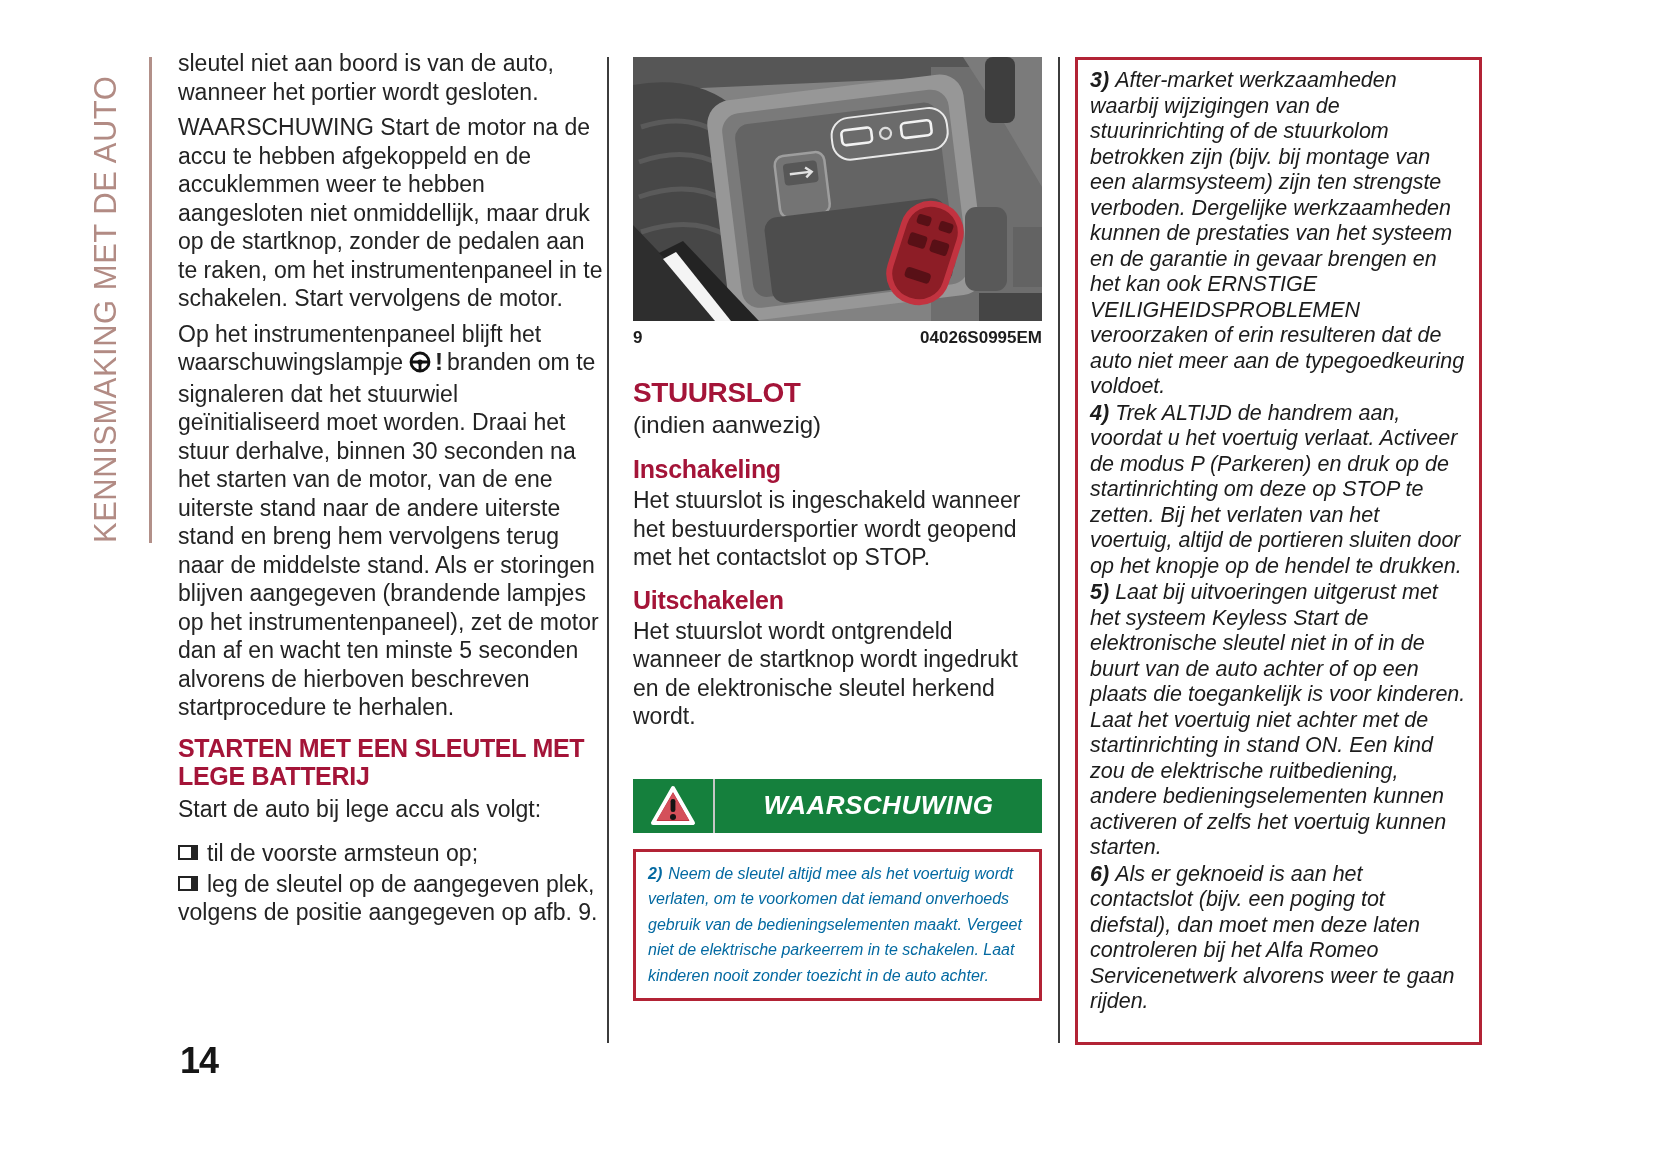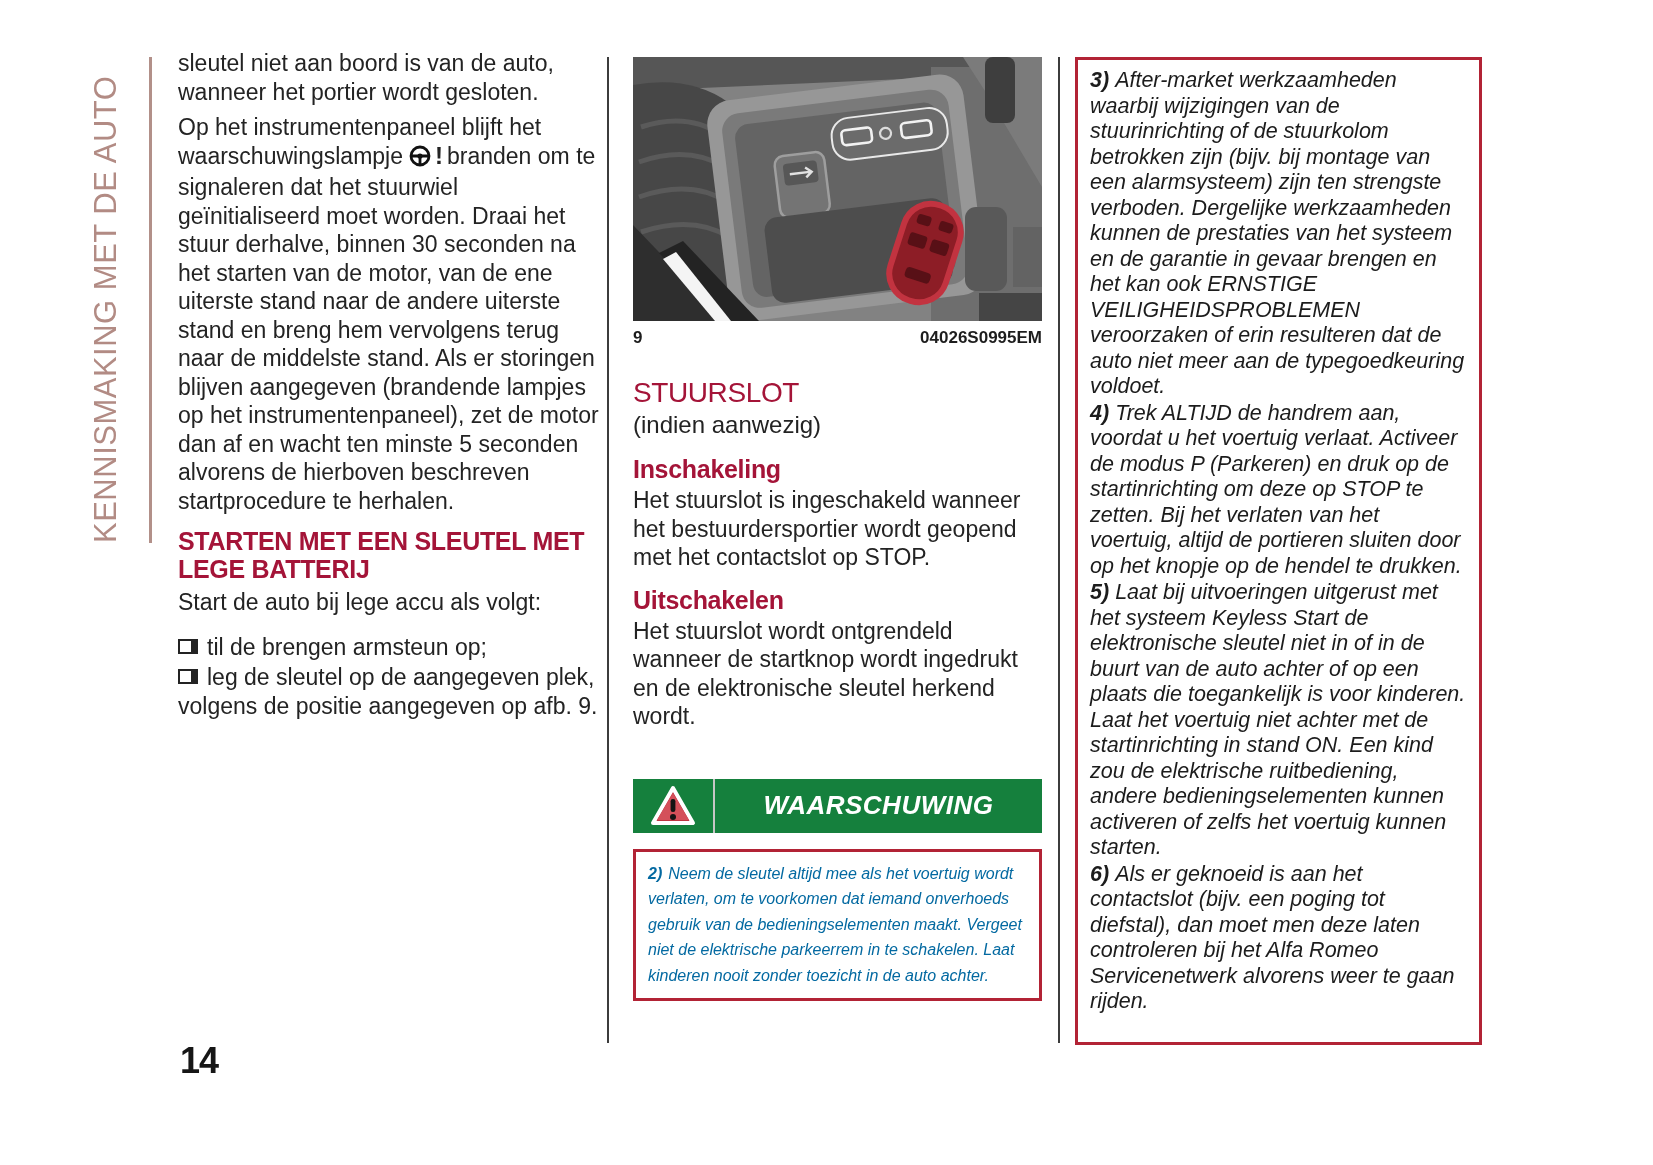--- a/index.html
+++ b/index.html
@@ -36,21 +36,21 @@
     border:2.5px solid #232323;border-right-width:7px;vertical-align:1px;
   }
   
   .col2{position:absolute;left:633px;top:57px;width:409px;}
   .figure{width:409px;height:264px;display:block;}
   .fig-caption{
     display:flex;justify-content:space-between;align-items:baseline;
     font-size:17px;font-weight:700;margin-top:7px;color:#1d1d1d;
   }
   .main-title{
-    font-size:28px;font-weight:400;color:#a41438;letter-spacing:-.4px;
+    font-size:28px;font-weight:700;color:#a41438;letter-spacing:-.4px;
     margin:30px 0 0 0;line-height:30px;
   }
   .subtitle{font-size:24px;margin:3px 0 16px 0;}
   .sub-heading{
     font-size:25px;font-weight:700;color:#a41438;letter-spacing:-.3px;
     margin:14px 0 3px 0;line-height:28px;
   }
   .warning-banner{
     margin-top:48px;height:54px;background:#15803d;display:flex;align-items:stretch;
   }
@@ -88,28 +88,29 @@
 <div class="page">
 
   <div class="chapter-title">KENNISMAKING MET DE AUTO</div>
   <div class="chapter-rule"></div>
 
   <div class="vsep s1"></div>
   <div class="vsep s2"></div>
 
   <div class="col1">
     <p class="body-p">sleutel niet aan boord is van de auto, wanneer het portier wordt gesloten.</p>
+    <p class="body-p">WAARSCHUWING Start de motor na de accu te hebben afgekoppeld en de accuklemmen weer te hebben aangesloten niet onmiddellijk, maar druk op de startknop, zonder de pedalen aan te raken, om het instrumentenpaneel in te schakelen. Start vervolgens de motor.</p>
     <p class="body-p"><span>Op het instrumentenpaneel blijft het waarschuwingslampje</span><span class="warnlamp-icon"><svg width="24" height="22" viewBox="0 0 24 22">
             <circle cx="11" cy="11" r="9" fill="none" stroke="#111" stroke-width="2.8"></circle>
             <path d="M2.5 11 H19.5 M11 11 V20" stroke="#111" stroke-width="2.8"></path>
             <circle cx="11" cy="11" r="2.6" fill="#111"></circle>
           </svg></span><span class="excl">!</span><span>branden om te signaleren dat het stuurwiel geïnitialiseerd moet worden. Draai het stuur derhalve, binnen 30 seconden na het starten van de motor, van de ene uiterste stand naar de andere uiterste stand en breng hem vervolgens terug naar de middelste stand. Als er storingen blijven aangegeven (brandende lampjes op het instrumentenpaneel), zet de motor dan af en wacht ten minste 5 seconden alvorens de hierboven beschreven startprocedure te herhalen.</span></p>
     <h2 class="sec-heading">STARTEN MET EEN SLEUTEL MET LEGE BATTERIJ</h2>
     <p class="intro-p">Start de auto bij lege accu als volgt:</p>
-    <p class="bullet"><span class="bullet-marker"></span><span>til de brengen armsteun op;</span></p>
+    <p class="bullet"><span class="bullet-marker"></span><span>til de voorste armsteun op;</span></p>
     <p class="bullet"><span class="bullet-marker"></span><span>leg de sleutel op de aangegeven plek, volgens de positie aangegeven op afb. 9.</span></p>
   </div>
 
   <div class="col2">
 
     <svg class="figure" viewBox="0 0 409 264">
       <rect width="409" height="264" fill="#828282"></rect>
       <polygon points="0,0 409,0 409,16 0,34" fill="#565656"></polygon>
       <rect x="298" y="10" width="111" height="254" fill="#6e6e6e"></rect>
       <polygon points="330,0 409,0 409,130 352,34" fill="#7b7b7b"></polygon>

